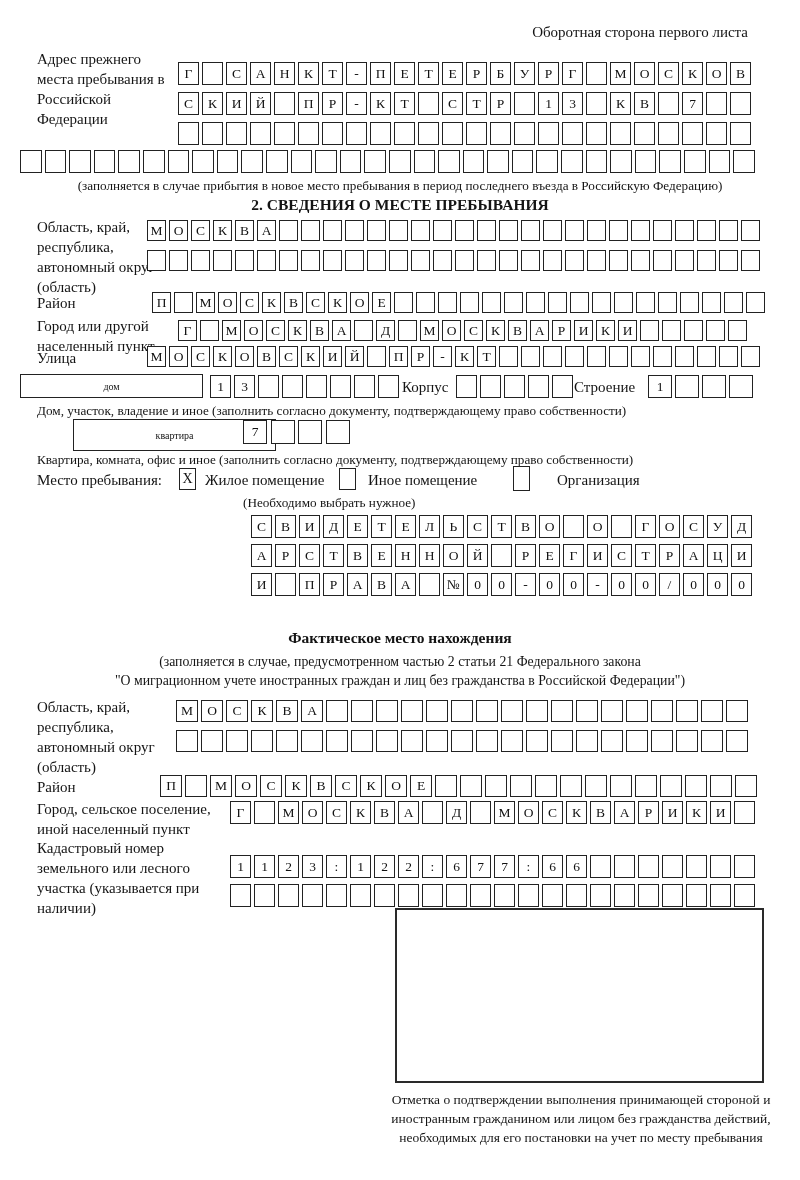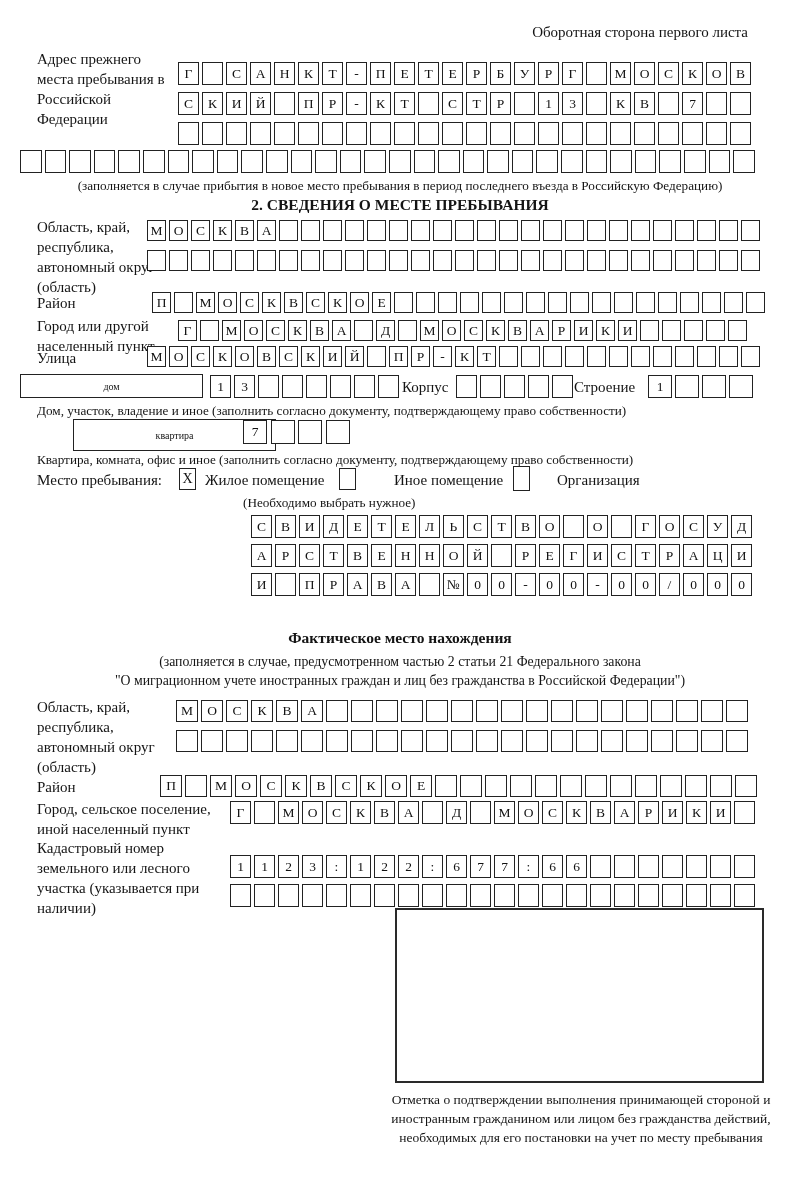--- a/index.html
+++ b/index.html
@@ -355,21 +355,21 @@
       <div class="cell"></div>
       <div class="cell"></div>
       <div class="cell"></div>
     </div>
   <div class="abs cap" style="left:37px; top:451px;text-align:right;">Квартира, комната, офис и иное (заполнить согласно документу, подтверждающему право собственности)</div>
 
   <div class="abs lbl" style="left:37px; top:470px;">Место пребывания:</div>
   <div class="chk" style="left:179px; top:468px;">X</div>
   <div class="abs lbl" style="left:205px; top:470px;">Жилое помещение</div>
   <div class="chk" style="left:339px; top:468px;"></div>
-  <div class="abs lbl" style="left:368px; top:470px;margin-left:26px;">Иное помещение</div>
+  <div class="abs lbl" style="left:368px; top:470px;">Иное помещение</div>
   <div class="chk" style="left:513px; top:466px; height:25px;"></div>
   <div class="abs lbl" style="left:557px; top:470px;">Организация</div>
   <div class="abs cap" style="left:243px; top:494px;">(Необходимо выбрать нужное)</div>
 
   <div class="cellrow wide" style="left:251px; top:515px;">
       <div class="cell">С</div>
       <div class="cell">В</div>
       <div class="cell">И</div>
       <div class="cell">Д</div>
       <div class="cell">Е</div>

